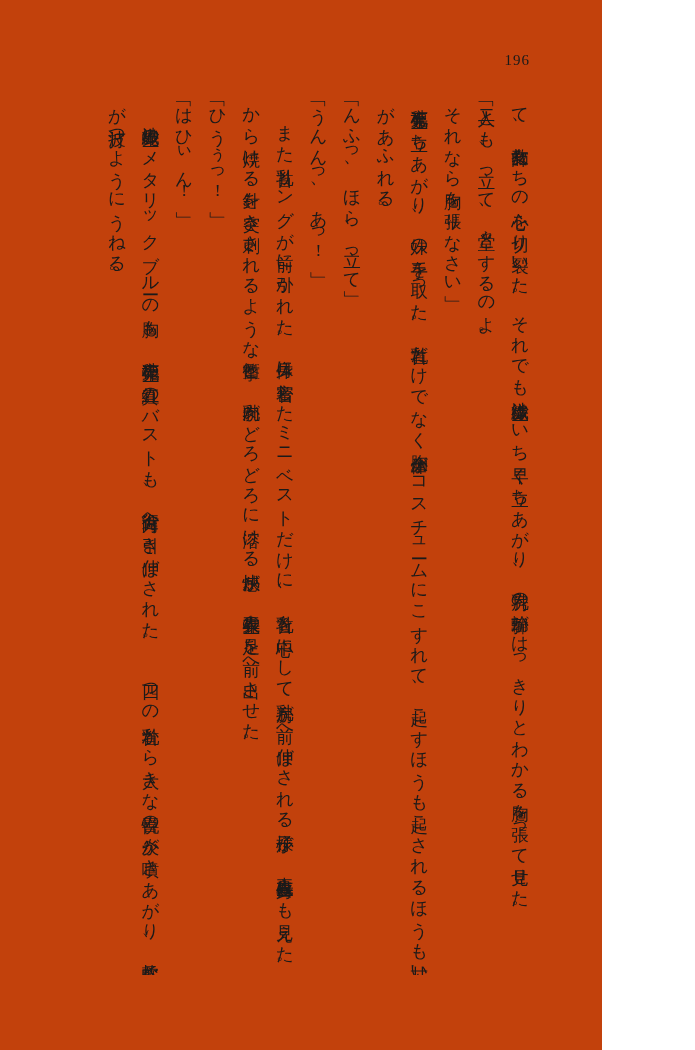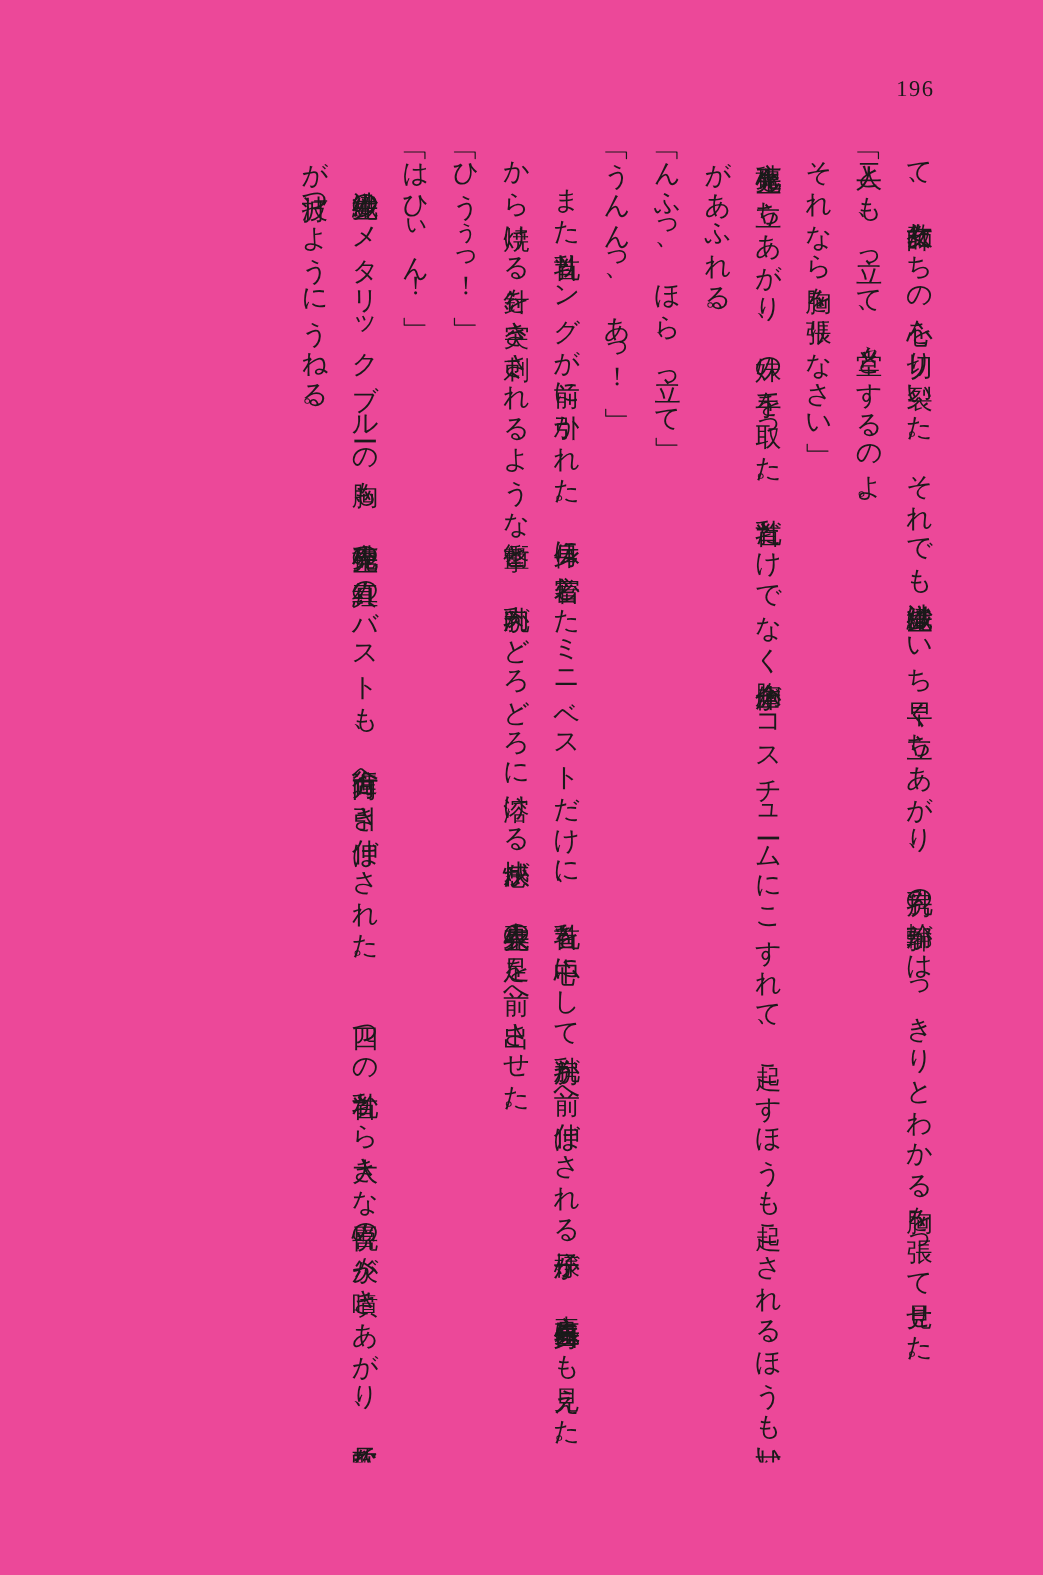--- a/index.html
+++ b/index.html
@@ -9,25 +9,25 @@
   }
   body {
     width: 695px;
     height: 1050px;
     font-family: "Liberation Serif", "DejaVu Serif", serif;
     color: #1a1a1a;
     position: relative;
     overflow: hidden;
   }
   .page {
-    width: 695px;
+    width: 602px;
     height: 1050px;
     position: relative;
     box-sizing: border-box;
-    background: #ec4899;
+    background: #c2410c;
   }
   .page-number {
     position: absolute;
     top: 52px;
     right: 72px;
     font-size: 15px;
     letter-spacing: 1px;
     color: #1a1a1a;
     font-family: "Liberation Serif", "DejaVu Serif", serif;
   }

